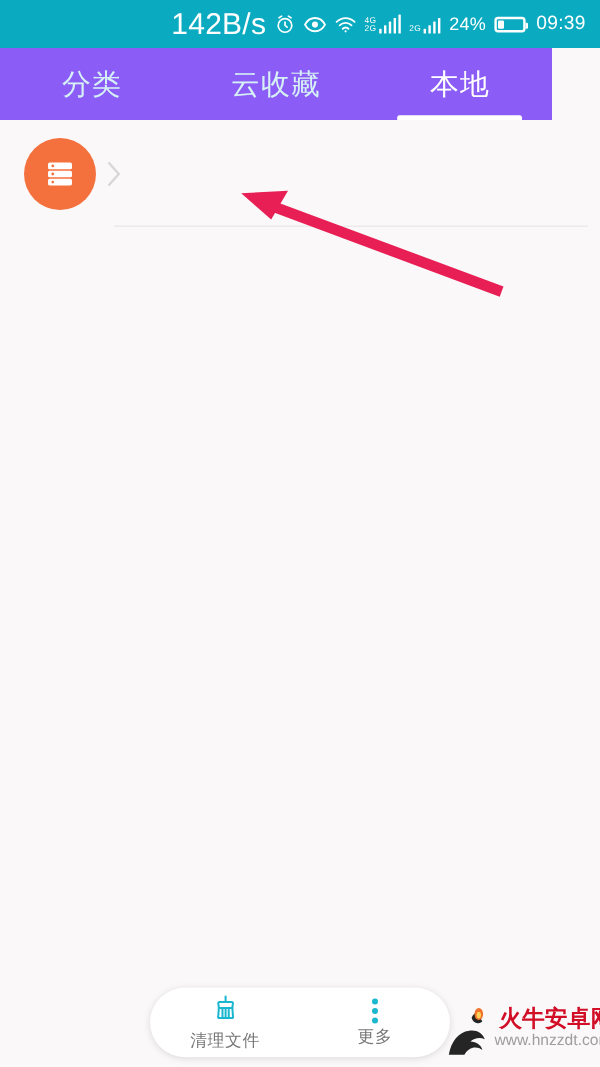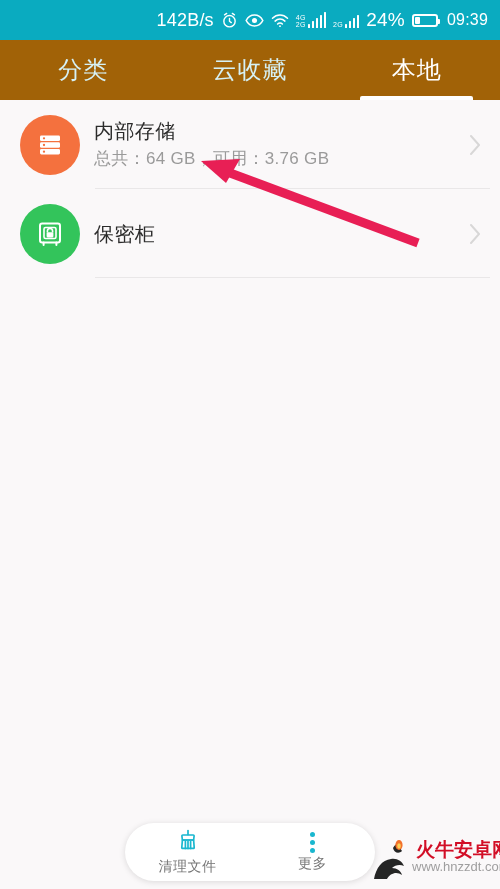--- a/index.html
+++ b/index.html
@@ -36,24 +36,24 @@
     box-sizing: border-box;
   }
   .status-right {
     display: flex;
     align-items: center;
     gap: 7px;
     color: #ffffff;
     font-size: 19px;
     letter-spacing: 0.2px;
   }
-  .net-speed { font-size: 18px; color:#ffffff; }
+  .net-speed { font-size: 25px; color:#ffffff; }
   .sb-icon { display: inline-flex; align-items: center; }
   .sb-icon svg { display: block; }
-  .battery-pct { font-size: 19px; }
+  .battery-pct { font-size: 15px; }
   .clock { font-size: 16px; margin-left: 2px; }
 
   
   .sig-cluster {
     display: inline-flex;
     align-items: flex-end;
     gap: 1px;
     height: 16px;
   }
   .sig-cluster .lbl {
@@ -100,23 +100,23 @@
     left: 1px; top: 1px; bottom: 1px;
     width: 24%;
     background: #ffffff;
     border-radius: 1px;
   }
 
   
   .tab-bar {
     position: absolute;
     top: 40px; left: 0;
-    width: 500px;
+    width: 460px;
     height: 60px;
-    background: #a16207;
+    background: #8b5cf6;
     display: flex;
   }
   .tab {
     flex: 1;
     display: flex;
     align-items: center;
     justify-content: center;
     position: relative;
     cursor: pointer;
   }
@@ -377,52 +377,28 @@
       <div class="row-icon orange">
         <svg width="30" height="30" viewBox="0 0 30 30" fill="none">
           <rect x="5" y="5.5" width="20" height="5.6" rx="1.4" fill="#ffffff"></rect>
           <rect x="5" y="12.2" width="20" height="5.6" rx="1.4" fill="#ffffff"></rect>
           <rect x="5" y="18.9" width="20" height="5.6" rx="1.4" fill="#ffffff"></rect>
           <circle cx="9" cy="8.3" r="1.15" fill="#f4713e"></circle>
           <circle cx="9" cy="15.0" r="1.15" fill="#f4713e"></circle>
           <circle cx="9" cy="21.7" r="1.15" fill="#f4713e"></circle>
         </svg>
       </div>
-      <div class="row-body">
-        <div class="row-title">内部存储</div>
-        <div class="row-sub">总共：64 GB，可用：3.76 GB</div>
-      </div>
       <div class="chevron">
         <svg width="16" height="26" viewBox="0 0 16 26" fill="none" stroke="#bdbdbd" stroke-width="2" stroke-linecap="round" stroke-linejoin="round">
           <path d="M4 4l8 9-8 9"></path>
         </svg>
       </div>
       <div class="divider"></div>
     </div>
 
-    <div class="row">
-      <div class="row-icon green">
-        <svg width="30" height="30" viewBox="0 0 30 30" fill="none">
-          <rect x="5" y="4.5" width="20" height="19" rx="2.2" stroke="#ffffff" stroke-width="2"></rect>
-          <rect x="9" y="8.5" width="12" height="11" rx="1.6" stroke="#ffffff" stroke-width="1.6"></rect>
-          <path d="M12.4 13.6v-1.5a2.6 2.6 0 015.2 0v1.5" stroke="#ffffff" stroke-width="1.6"></path>
-          <rect x="11.6" y="13.3" width="6.8" height="5.1" rx="1.1" fill="#ffffff"></rect>
-          <path d="M8.6 23.5v2.4M21.4 23.5v2.4" stroke="#ffffff" stroke-width="2" stroke-linecap="round"></path>
-        </svg>
-      </div>
-      <div class="row-body">
-        <div class="row-title">保密柜</div>
-      </div>
-      <div class="chevron">
-        <svg width="16" height="26" viewBox="0 0 16 26" fill="none" stroke="#bdbdbd" stroke-width="2" stroke-linecap="round" stroke-linejoin="round">
-          <path d="M4 4l8 9-8 9"></path>
-        </svg>
-      </div>
-      <div class="divider"></div>
-    </div>
 
   </div>
 
   <svg class="annotation" viewBox="0 0 500 889">
     <g>
       <path d="M418 243 L222 170" stroke="#e81f55" stroke-width="9" stroke-linecap="butt"></path>
       <path d="M201 161 L240 159 L226 183 Z" fill="#e81f55"></path>
     </g>
   </svg>
 

